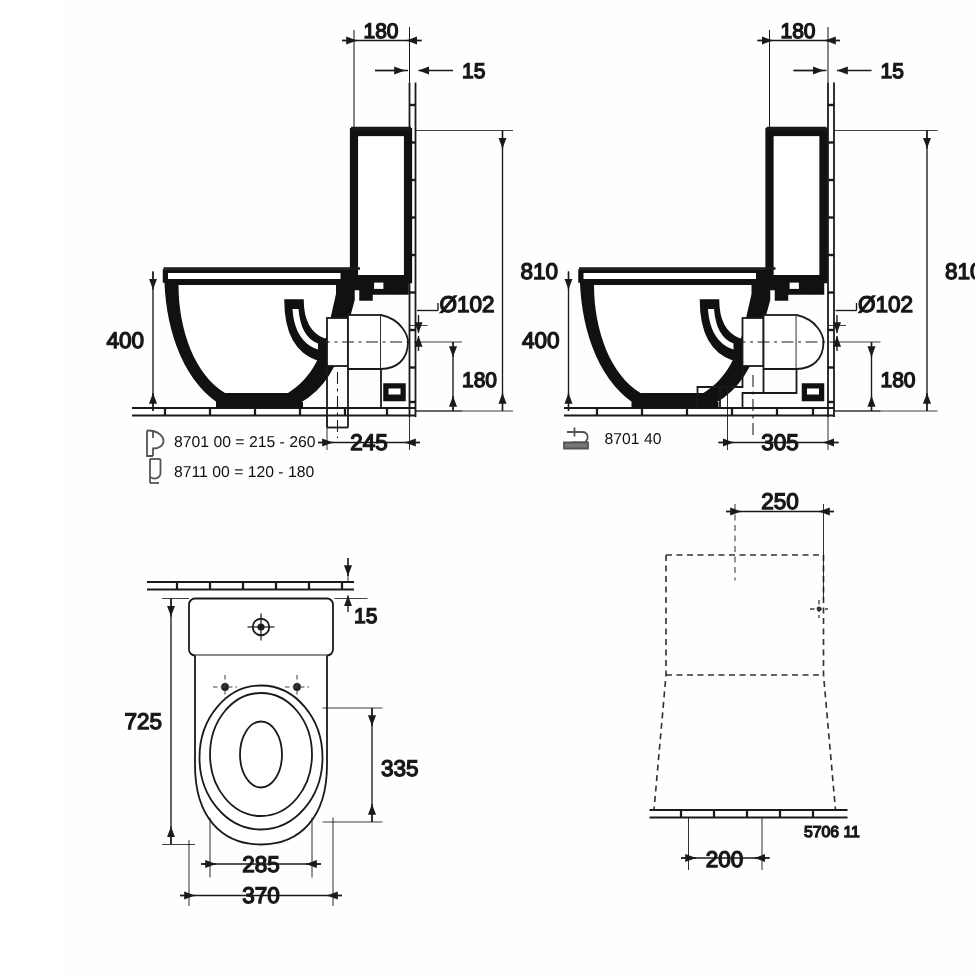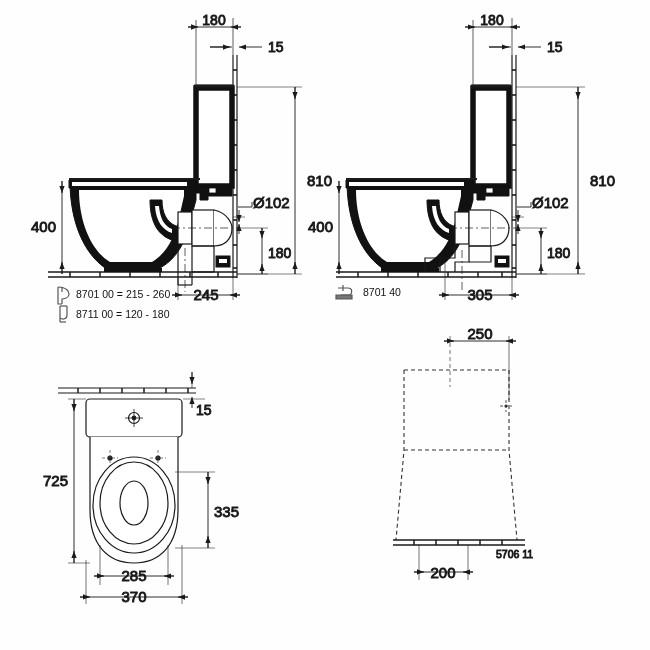--- a/index.html
+++ b/index.html
@@ -1,18 +1,18 @@
 <!DOCTYPE html>
 <html><head>
 <meta charset="utf-8">
 <style>
   html,body{margin:0;padding:0;background:#ffffff;}
   body{width:650px;height:650px;overflow:hidden;
        font-family:"Liberation Sans",sans-serif;color:#1a1a1a;}
-  #sheet{position:relative;width:533px;height:650px;background:#86efac;}
+  #sheet{position:relative;width:533px;height:650px;background:#86efac;margin-left:40px;}
   svg{display:block;}
   text{font-family:"Liberation Sans",sans-serif;fill:#111;}
 </style>
 </head>
 <body>
 
 <div id="sheet">
 <svg width="650" height="650" viewBox="0 0 650 650" xmlns="http://www.w3.org/2000/svg">
 
   <defs>

